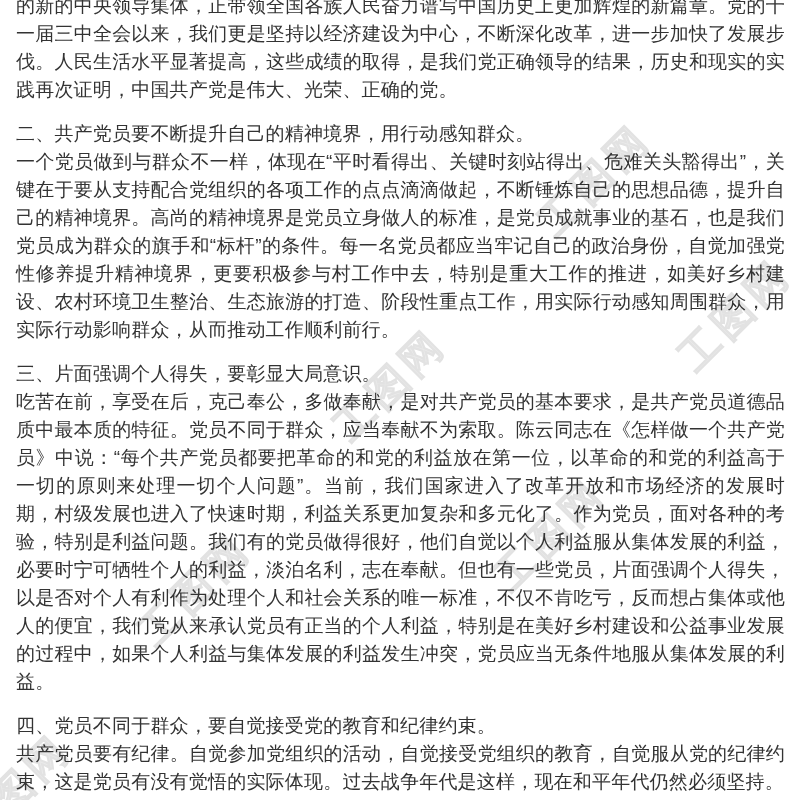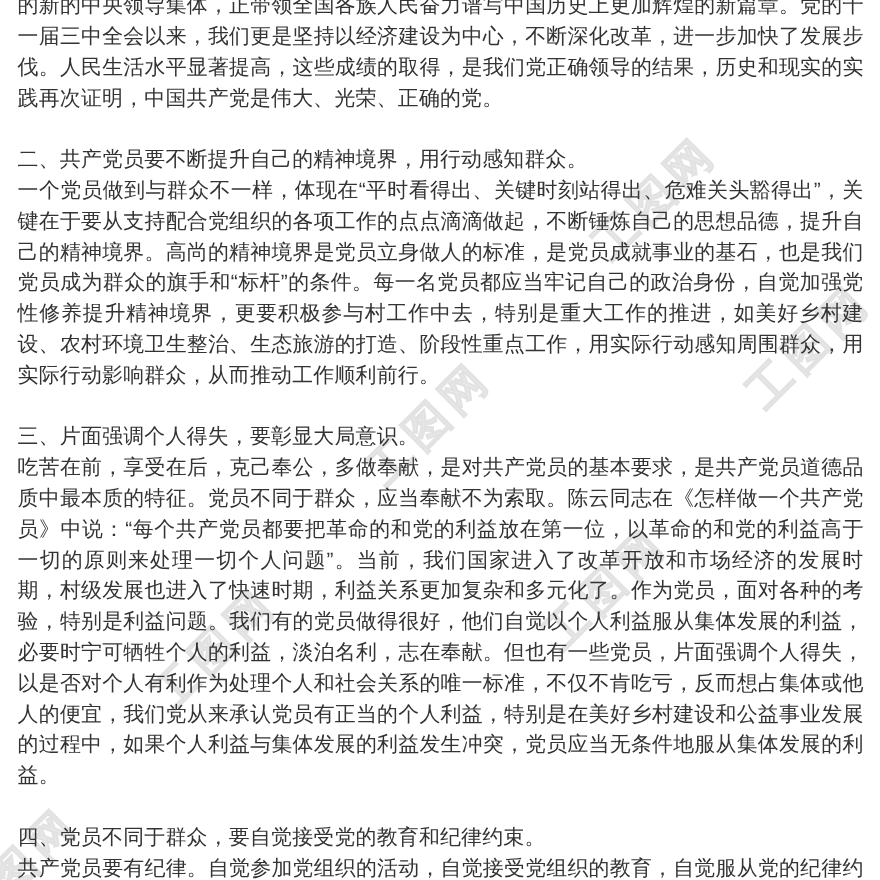--- a/index.html
+++ b/index.html
@@ -36,21 +36,21 @@
     position: relative;
     z-index: 1;
     margin: -8px 15px 0 16px;
     color: #333333;
     font-size: 19px;
     letter-spacing: 0.2px;
     line-height: 28px;
     text-align: justify;
   }
   .doc-section + .doc-section {
-    margin-top: 28px;
+    margin-top: 16px;
   }
   .section-heading, .section-body {
     text-align: justify;
   }
 </style>
 </head>
 <body>
 
 <div class="watermark-layer">
   <div class="wm-tile" style="left:595px; top:180px;">工图网</div>

